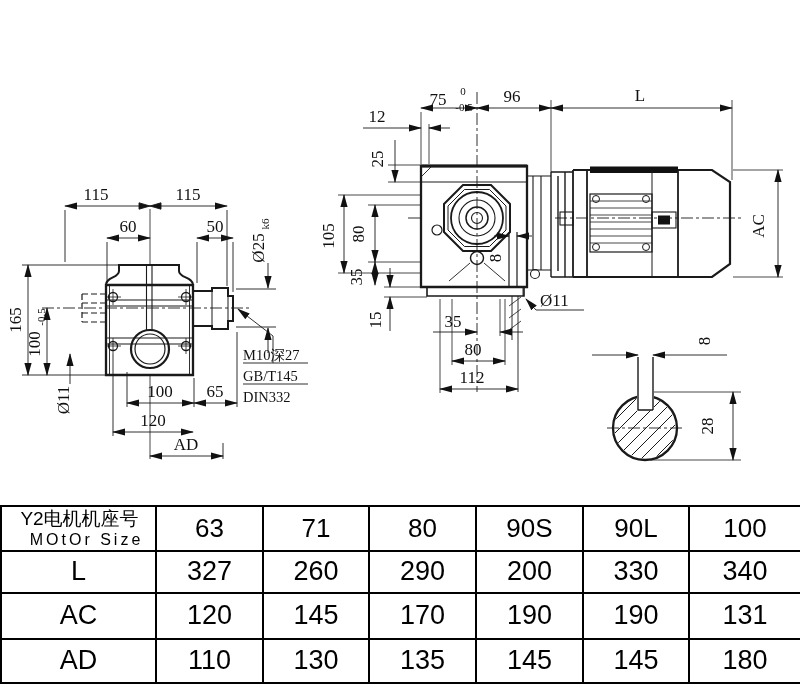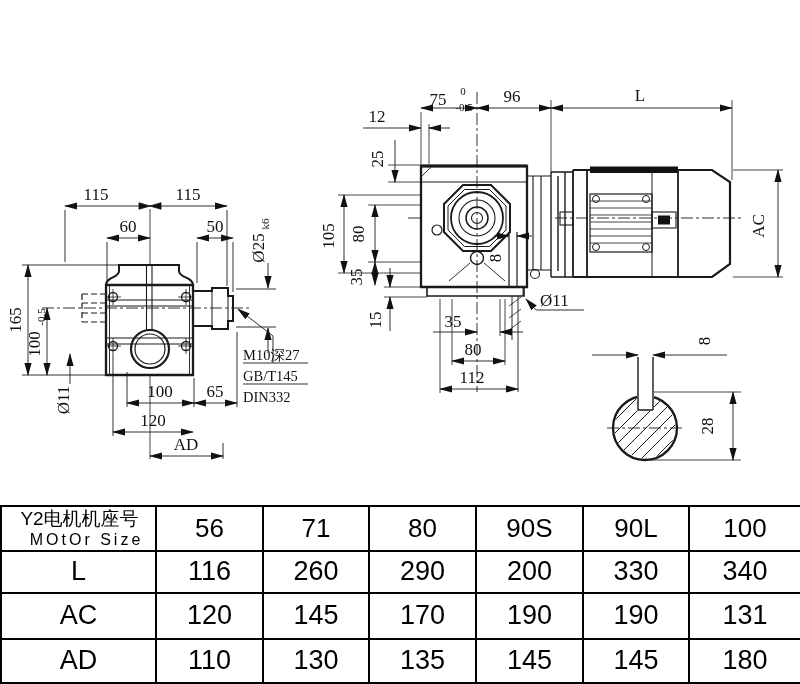--- a/index.html
+++ b/index.html
@@ -249,30 +249,30 @@
         <col style="width:107px">
         <col style="width:106px">
         <col style="width:112px">
   </colgroup>
   <tbody>
         <tr class="hdr" style="height:39px">
     <td class="hc">
       <div class="cn">Y2电机机座号</div>
       <div class="en">MOtOr Size</div>
     </td>
-    <td>56</td>
+    <td>63</td>
     <td>71</td>
     <td>80</td>
     <td>90S</td>
     <td>90L</td>
     <td>100</td>
   </tr>
   <tr style="height:40px">
     <td>L</td>
-    <td>116</td>
+    <td>327</td>
     <td>260</td>
     <td>290</td>
     <td>200</td>
     <td>330</td>
     <td>340</td>
   </tr>
   <tr style="height:44px">
     <td>AC</td>
     <td>120</td>
     <td>145</td>

